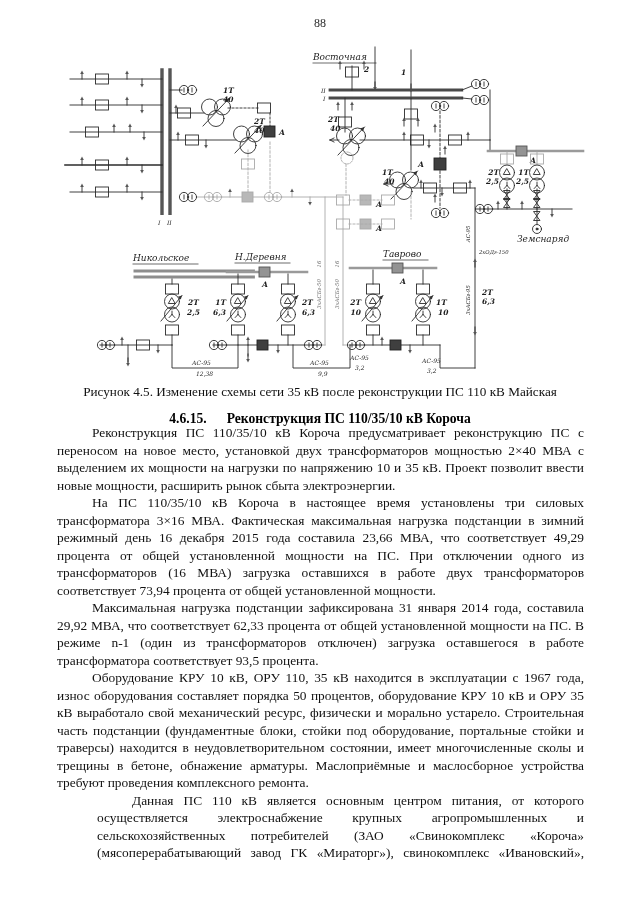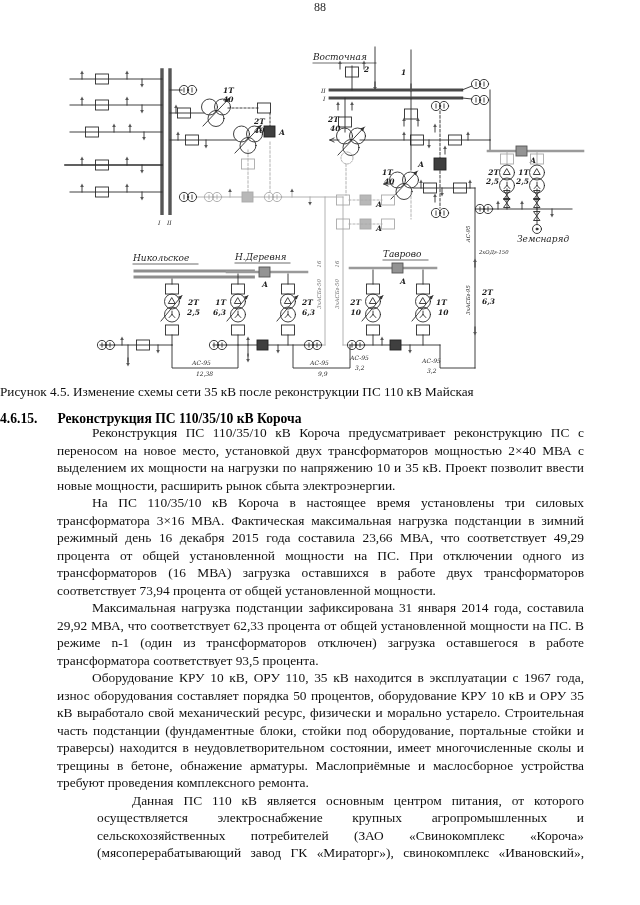--- a/index.html
+++ b/index.html
@@ -1,23 +1,23 @@
 <!DOCTYPE html>
 <html><head>
 <meta charset="utf-8">
 <style>
   html,body{margin:0;padding:0;background:#ffffff;}
   .page{position:relative;width:640px;height:905px;background:#fff;overflow:hidden;
         font-family:"Liberation Serif", serif;color:#1a1a1a;}
-  .pagenum{position:absolute;top:0;left:0;width:100%;text-align:center;
+  .pagenum{position:absolute;top:16px;left:0;width:100%;text-align:center;
            font-size:12px;color:#2a2a2a;}
   .figure{position:absolute;left:30px;top:42px;width:598px;height:340px;}
-  .caption{position:absolute;top:384px;left:0;width:100%;
+  .caption{position:absolute;top:384px;left:0;width:100%;text-align:center;
            font-size:13.2px;color:#111;}
-  .heading{position:absolute;top:411px;left:0;width:100%;
+  .heading{position:absolute;top:411px;left:0;width:100%;text-align:center;
            font-weight:bold;font-size:13.6px;color:#000;}
   .heading .hgap{display:inline-block;width:20px;}
   .bodytext{position:absolute;left:57px;top:424px;width:527px;}
   .bodytext p{margin:0;text-indent:35px;text-align:justify;
               font-size:13.4px;line-height:17.5px;color:#111;}
   .bodytext p.cont{text-align-last:justify;margin-left:40px;}
   
   svg text{font-family:"DejaVu Serif", serif;font-style:italic;fill:#1d1d1d;stroke:none;}
   svg .lbl{font-size:9px;}
   svg .t8{font-size:7.5px;font-weight:bold;}

